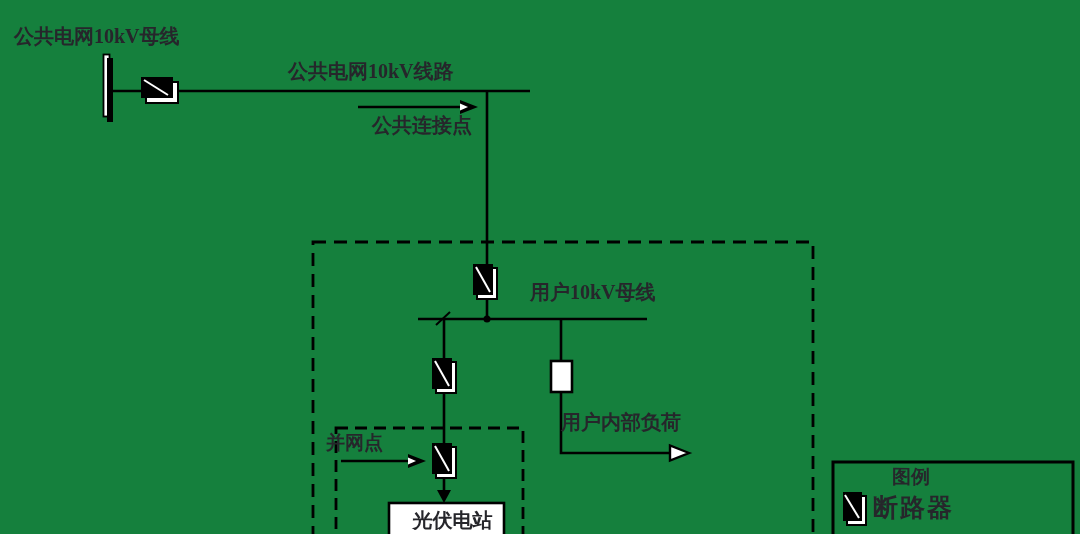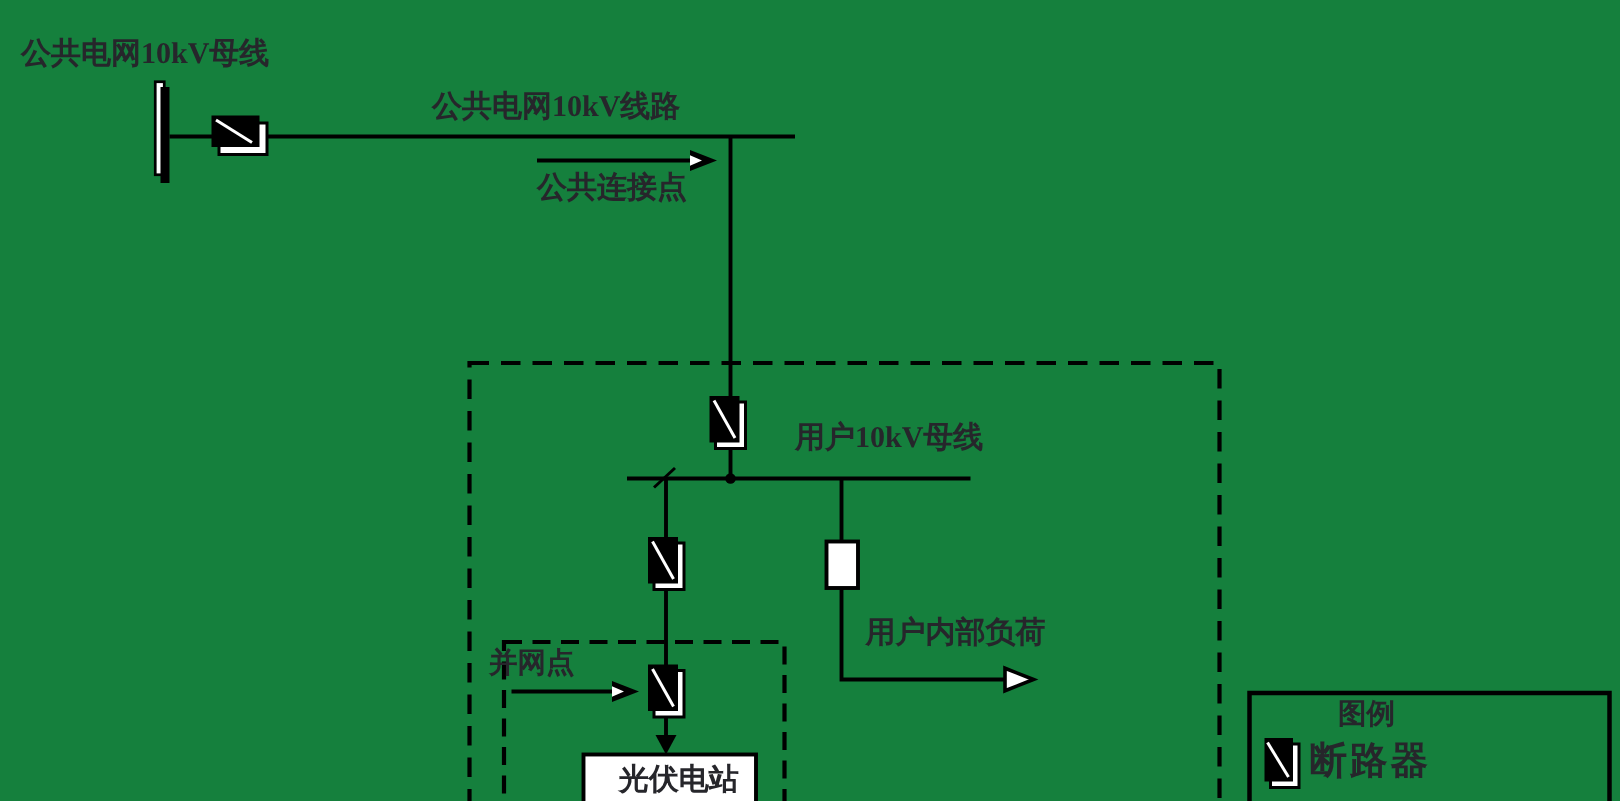--- a/index.html
+++ b/index.html
@@ -13,25 +13,25 @@
   }
   #diagram-svg{position:absolute;left:0;top:0;}
   .lbl{
     position:absolute;
     color:#26262b;
     font-size:20px;
     line-height:1.15;
     white-space:nowrap;
     font-weight:600;
   }
-  .lbl-pcc{left:358px;top:114px;}
+  .lbl-pcc{left:372px;top:114px;}
   .lbl-grid-busbar{left:14px;top:25px;}
   .lbl-grid-line{left:272px;top:60px;margin-left:16px;}
   .lbl-user-busbar{left:530px;top:281px;}
-  .lbl-user-load{left:561px;top:411px;margin-left:16px;}
+  .lbl-user-load{left:561px;top:411px;}
   .lbl-poc{left:326px;top:432px;font-size:19px;}
   .lbl-pv{left:389px;top:509px;width:127px;text-align:center;white-space:nowrap;}
   .lbl-legend-title{left:892px;top:466px;font-size:19px;}
   .lbl-legend-breaker{left:873px;top:494px;font-size:25px;letter-spacing:2px;}
 </style>
 </head>
 <body>
 
 <div id="canvas">
 

